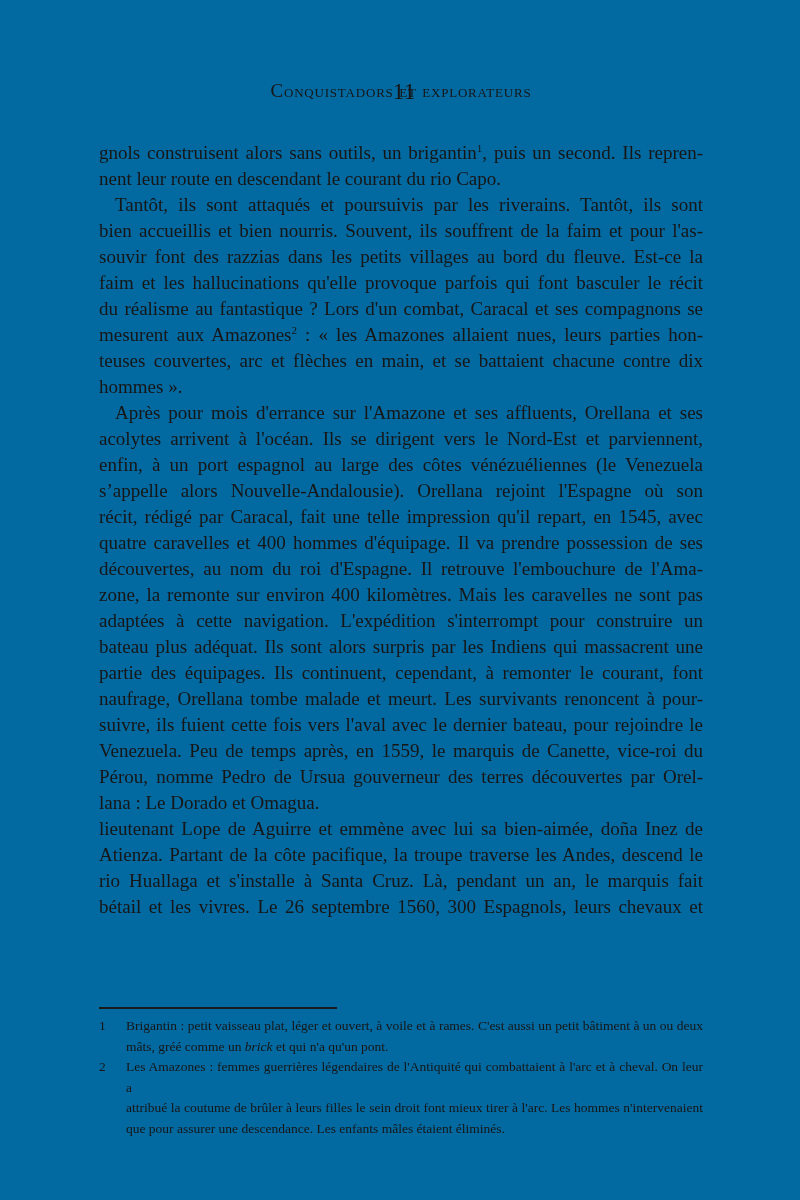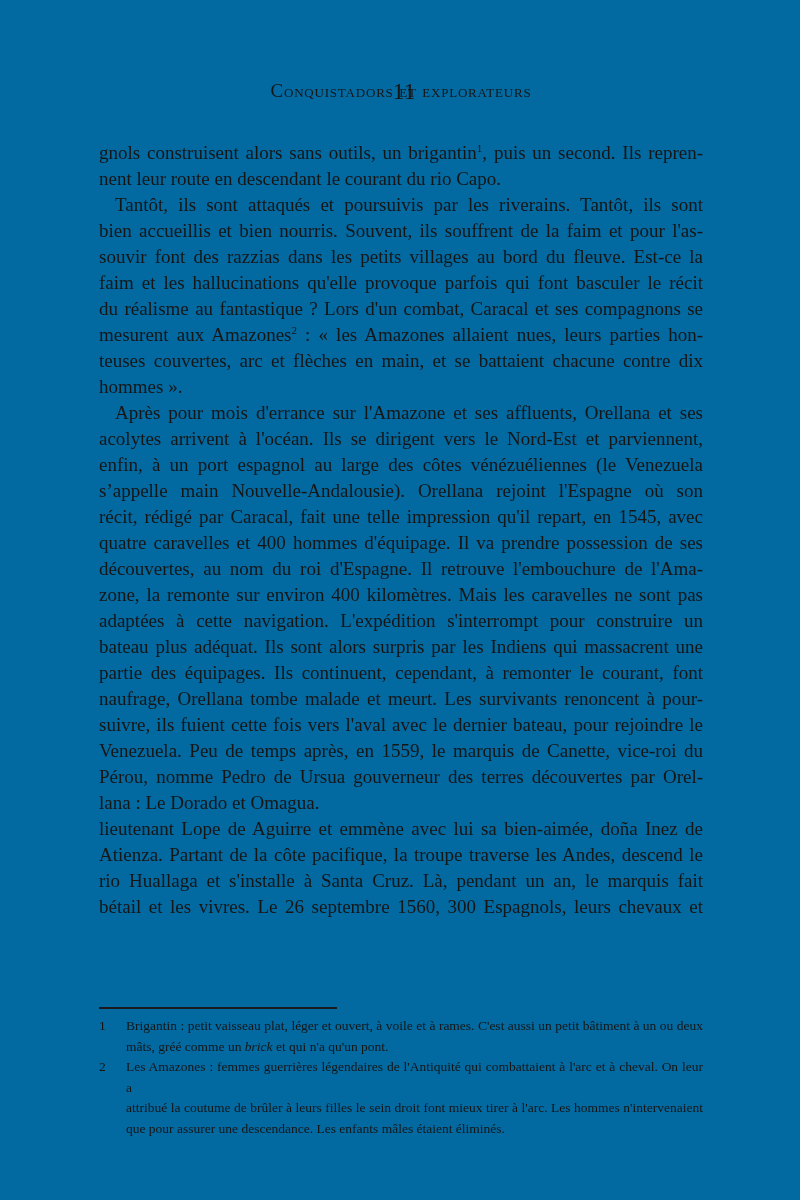--- a/index.html
+++ b/index.html
@@ -100,21 +100,21 @@
         <div class="line">faim et les hallucinations qu'elle provoque parfois qui font basculer le récit</div>
         <div class="line">du réalisme au fantastique ? Lors d'un combat, Caracal et ses compagnons se</div>
         <div class="line">mesurent aux Amazones<sup>2</sup> : « les Amazones allaient nues, leurs parties hon-</div>
         <div class="line">teuses couvertes, arc et flèches en main, et se battaient chacune contre dix</div>
         <div class="line last">hommes ».</div>
       </div>
       <div class="paragraph">
         <div class="line indent">Après pour mois d'errance sur l'Amazone et ses affluents, Orellana et ses</div>
         <div class="line">acolytes arrivent à l'océan. Ils se dirigent vers le Nord-Est et parviennent,</div>
         <div class="line">enfin, à un port espagnol au large des côtes vénézuéliennes (le Venezuela</div>
-        <div class="line">s’appelle main Nouvelle-Andalousie). Orellana rejoint l'Espagne où son</div>
+        <div class="line">s’appelle alors Nouvelle-Andalousie). Orellana rejoint l'Espagne où son</div>
         <div class="line">récit, rédigé par Caracal, fait une telle impression qu'il repart, en 1545, avec</div>
         <div class="line">quatre caravelles et 400 hommes d'équipage. Il va prendre possession de ses</div>
         <div class="line">découvertes, au nom du roi d'Espagne. Il retrouve l'embouchure de l'Ama-</div>
         <div class="line">zone, la remonte sur environ 400 kilomètres. Mais les caravelles ne sont pas</div>
         <div class="line">adaptées à cette navigation. L'expédition s'interrompt pour construire un</div>
         <div class="line">bateau plus adéquat. Ils sont alors surpris par les Indiens qui massacrent une</div>
         <div class="line">partie des équipages. Ils continuent, cependant, à remonter le courant, font</div>
         <div class="line">naufrage, Orellana tombe malade et meurt. Les survivants renoncent à pour-</div>
         <div class="line">suivre, ils fuient cette fois vers l'aval avec le dernier bateau, pour rejoindre le</div>
         <div class="line">Venezuela. Peu de temps après, en 1559, le marquis de Canette, vice-roi du</div>

